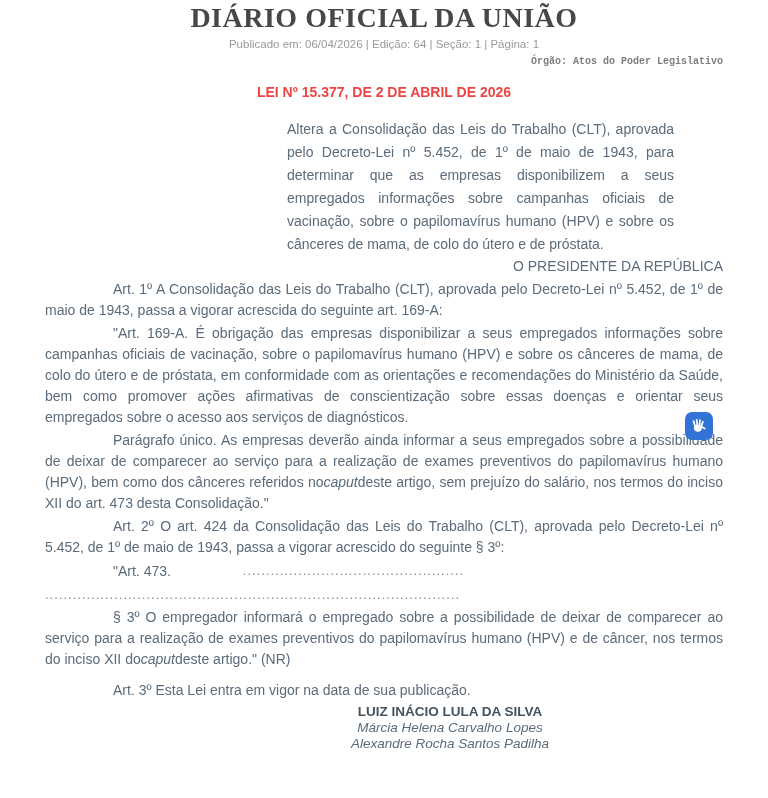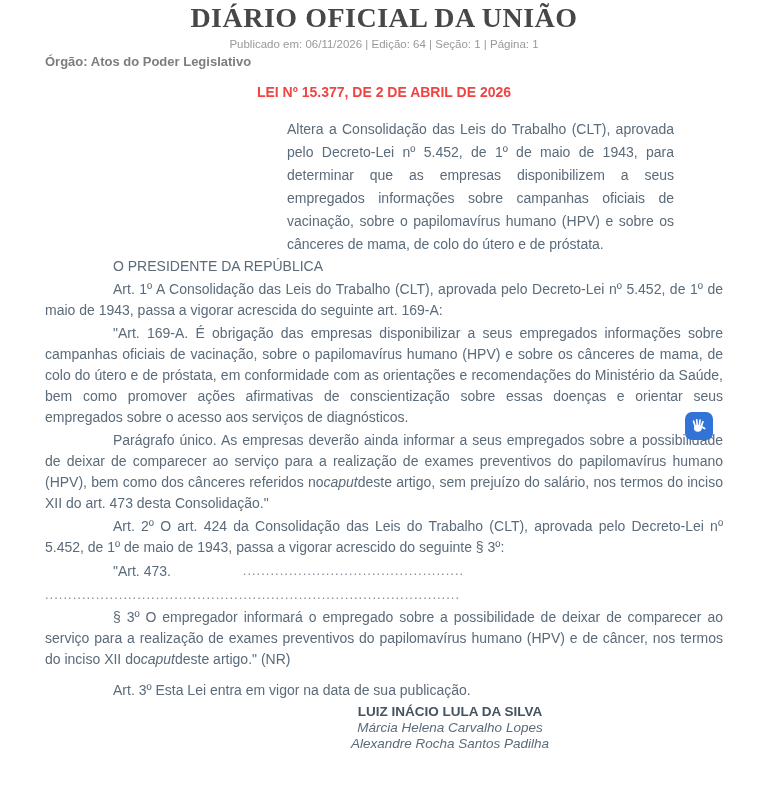--- a/index.html
+++ b/index.html
@@ -29,25 +29,26 @@
   }
   .pub-meta {
     margin-top:6px;
     text-align:center;
     font-size:11.5px;
     line-height:13px;
     color:#999999;
   }
   .organ {
     margin-top:4px;
-    text-align:left;
-    font-size:13px;
+    text-align:right;
+    font-size:10px;
     line-height:13px;
     font-weight:bold;
     color:#7d7d7d;
+    font-family:Liberation Mono, monospace;
   }
 
   
   .law-title {
     margin-top:17px;
     text-align:center;
     font-size:14px;
     line-height:15px;
     font-weight:bold;
     color:#ef4444;
@@ -61,21 +62,21 @@
     color:#5b6b7a;
   }
   p.body-par {
     margin-top:2px;
     font-size:14px;
     line-height:21px;
     text-align:justify;
     text-indent:68px;
     color:#5b6b7a;
   }
-  p.preamble  { margin-top:0; text-align:left; }
+  p.preamble  { margin-top:0; text-align:right; }
   p.no-just   { text-align:left; }
   p.art2      { margin-top:2px; }
   p.art3      { margin-top:10px; }
   p.brasilia  { margin-top:4px; }
   em.caput    { font-style:italic; }
 
   
   .dots {
     display:inline-block;
     overflow:hidden;
@@ -124,21 +125,21 @@
   }
 </style>
 </head>
 <body>
 
 <div class="page">
   <div class="content">
 
     <header>
       <h1 class="dou-title">DIÁRIO OFICIAL DA UNIÃO</h1>
-      <div class="pub-meta">Publicado em: 06/11/2026 | Edição: 64 | Seção: 1 | Página: 1</div>
+      <div class="pub-meta">Publicado em: 06/04/2026 | Edição: 64 | Seção: 1 | Página: 1</div>
       <div class="organ">Órgão: Atos do Poder Legislativo</div>
     </header>
 
     <h2 class="law-title">LEI Nº 15.377, DE 2 DE ABRIL DE 2026</h2>
 
     <div class="ementa">Altera a Consolidação das Leis do Trabalho (CLT), aprovada pelo Decreto-Lei nº 5.452, de 1º de maio de 1943, para determinar que as empresas disponibilizem a seus empregados informações sobre campanhas oficiais de vacinação, sobre o papilomavírus humano (HPV) e sobre os cânceres de mama, de colo do útero e de próstata.</div>
 
     <p class="body-par preamble">O PRESIDENTE DA REPÚBLICA</p>
 
 

